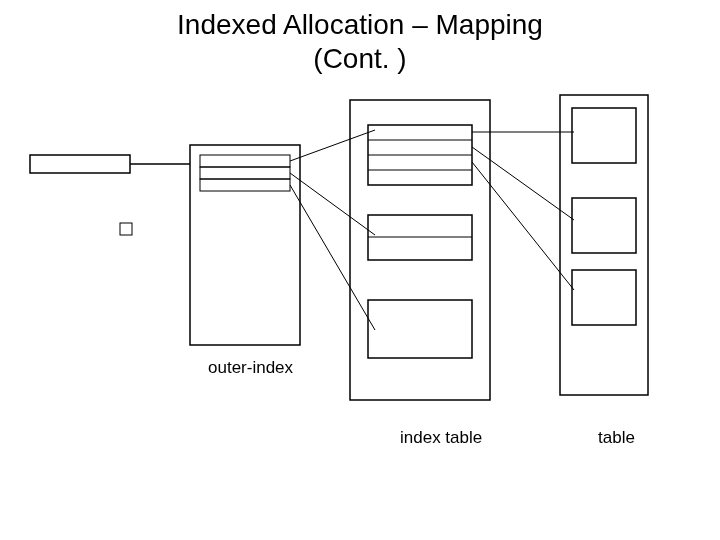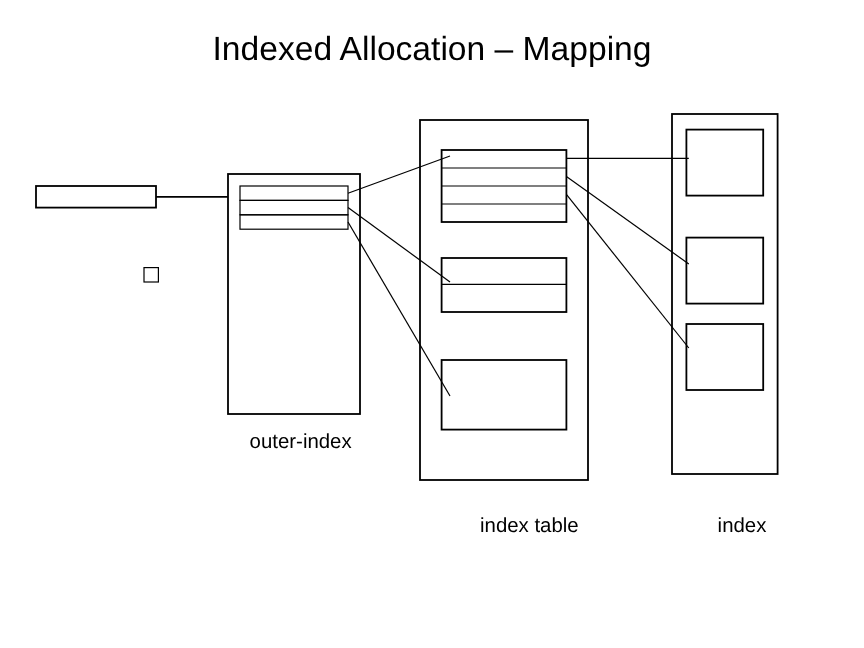--- a/index.html
+++ b/index.html
@@ -7,39 +7,40 @@
       padding: 0;
       width: 720px;
       height: 540px;
       font-family: Arial, sans-serif;
       background: white;
       position: relative;
     }
     .title {
       text-align: center;
       font-size: 28px;
-      padding-top: 24px;
+      padding-top: 8px;
       line-height: 1.2;
       font-weight: normal;
     }
     svg {
       position: absolute;
       top: 0;
       left: 0;
     }
     .label {
       position: absolute;
       font-size: 17px;
     }
   </style>
 </head>
 <body>
 
 <div class="title">
   <span>Indexed Allocation – Mapping</span><br>
+  <span>(Cont. )</span>
 </div>
 
 <svg width="720" height="540">
 
   <rect x="30" y="155" width="100" height="18" fill="none" stroke="black" stroke-width="1.5"></rect>
 
   <line x1="130" y1="164" x2="190" y2="164" stroke="black" stroke-width="1.5"></line>
 
   <rect x="190" y="145" width="110" height="200" fill="none" stroke="black" stroke-width="1.5"></rect>
 
@@ -71,13 +72,13 @@
 
   <rect x="560" y="95" width="88" height="300" fill="none" stroke="black" stroke-width="1.5"></rect>
 
   <rect x="572" y="108" width="64" height="55" fill="none" stroke="black" stroke-width="1.5"></rect>
   <rect x="572" y="198" width="64" height="55" fill="none" stroke="black" stroke-width="1.5"></rect>
   <rect x="572" y="270" width="64" height="55" fill="none" stroke="black" stroke-width="1.5"></rect>
 </svg>
 
 <div class="label" style="left:208px; top:358px;">outer-index</div>
 <div class="label" style="left:400px; top:428px;">index table</div>
-<div class="label" style="left:598px; top:428px;">index</div>
+<div class="label" style="left:598px; top:428px;">table</div>
 
 </body></html>

